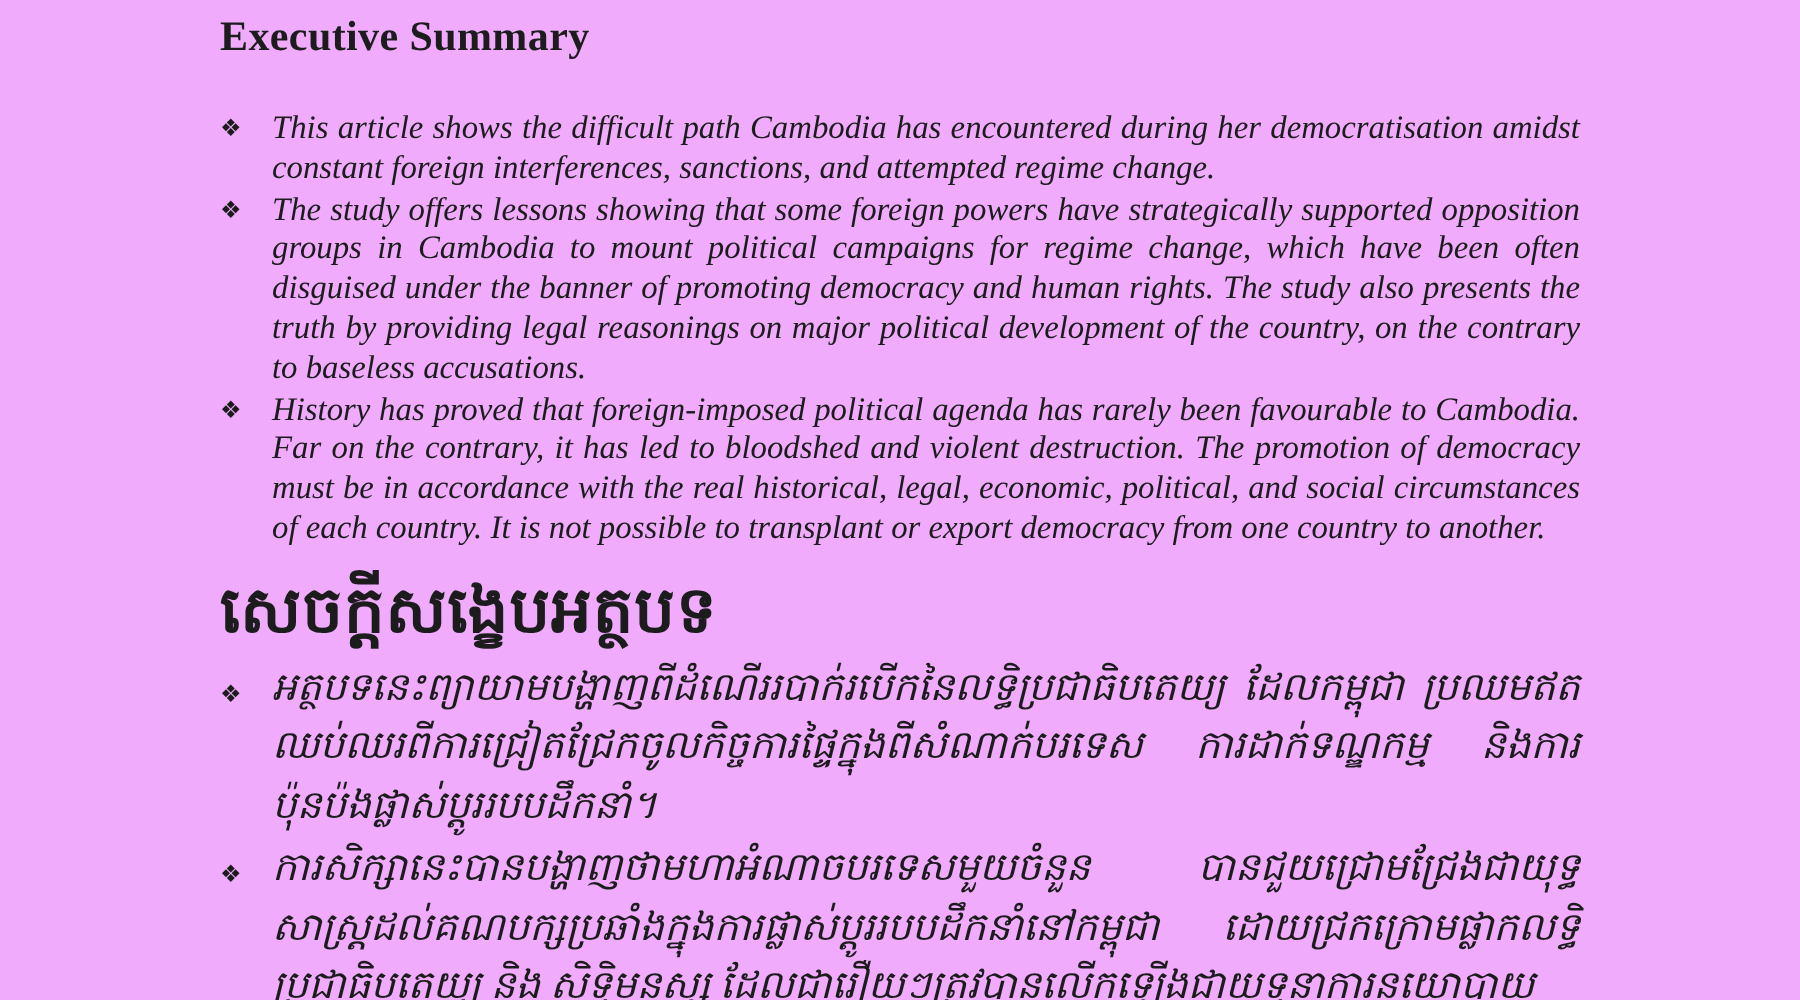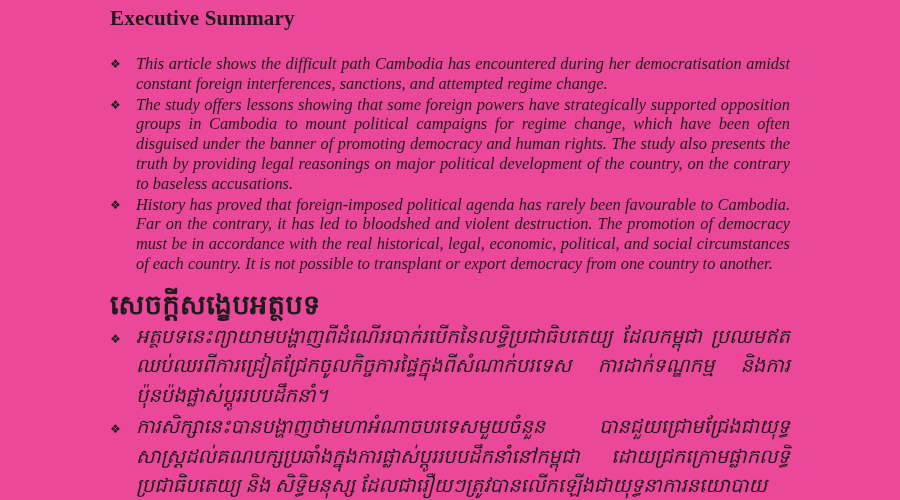--- a/index.html
+++ b/index.html
@@ -7,21 +7,21 @@
     width: 900px; height: 500px;
     background: #ffffff;
     overflow: hidden;
     font-family: "Liberation Serif", "DejaVu Serif", serif;
     color: #1c1c1c;
   }
   .page {
     width: 900px; height: 500px;
     padding: 6px 110px 0 110px;
     overflow: hidden;
-    background: #ec4899;
+    background: #f0abfc;
   }
   .en-heading {
     font-size: 21px;
     font-weight: bold;
     letter-spacing: 0.2px;
     margin-bottom: 23px;
   }
   .bullet-list { list-style: none; }
   .bullet-item {
     display: flex;
@@ -41,23 +41,24 @@
     text-justify: inter-word;
     font-style: italic;
   }
   .en-bullets {
     font-size: 16.4px;
     line-height: 19.8px;
   }
   .en-bullets .bullet-item { margin-bottom: 1px; }
   .km-heading {
     font-weight: bold;
-    font-size: 27px;
+    font-size: 32px;
     line-height: 34px;
     margin-top: 14px;
+    margin-bottom: 8px;
     letter-spacing: 0.5px;
   }
   .km-bullets {
     font-size: 19.5px;
     line-height: 29.5px;
   }
   .km-bullets .bullet-marker {
     line-height: 29.5px;
     padding-top: 3px;
   }

